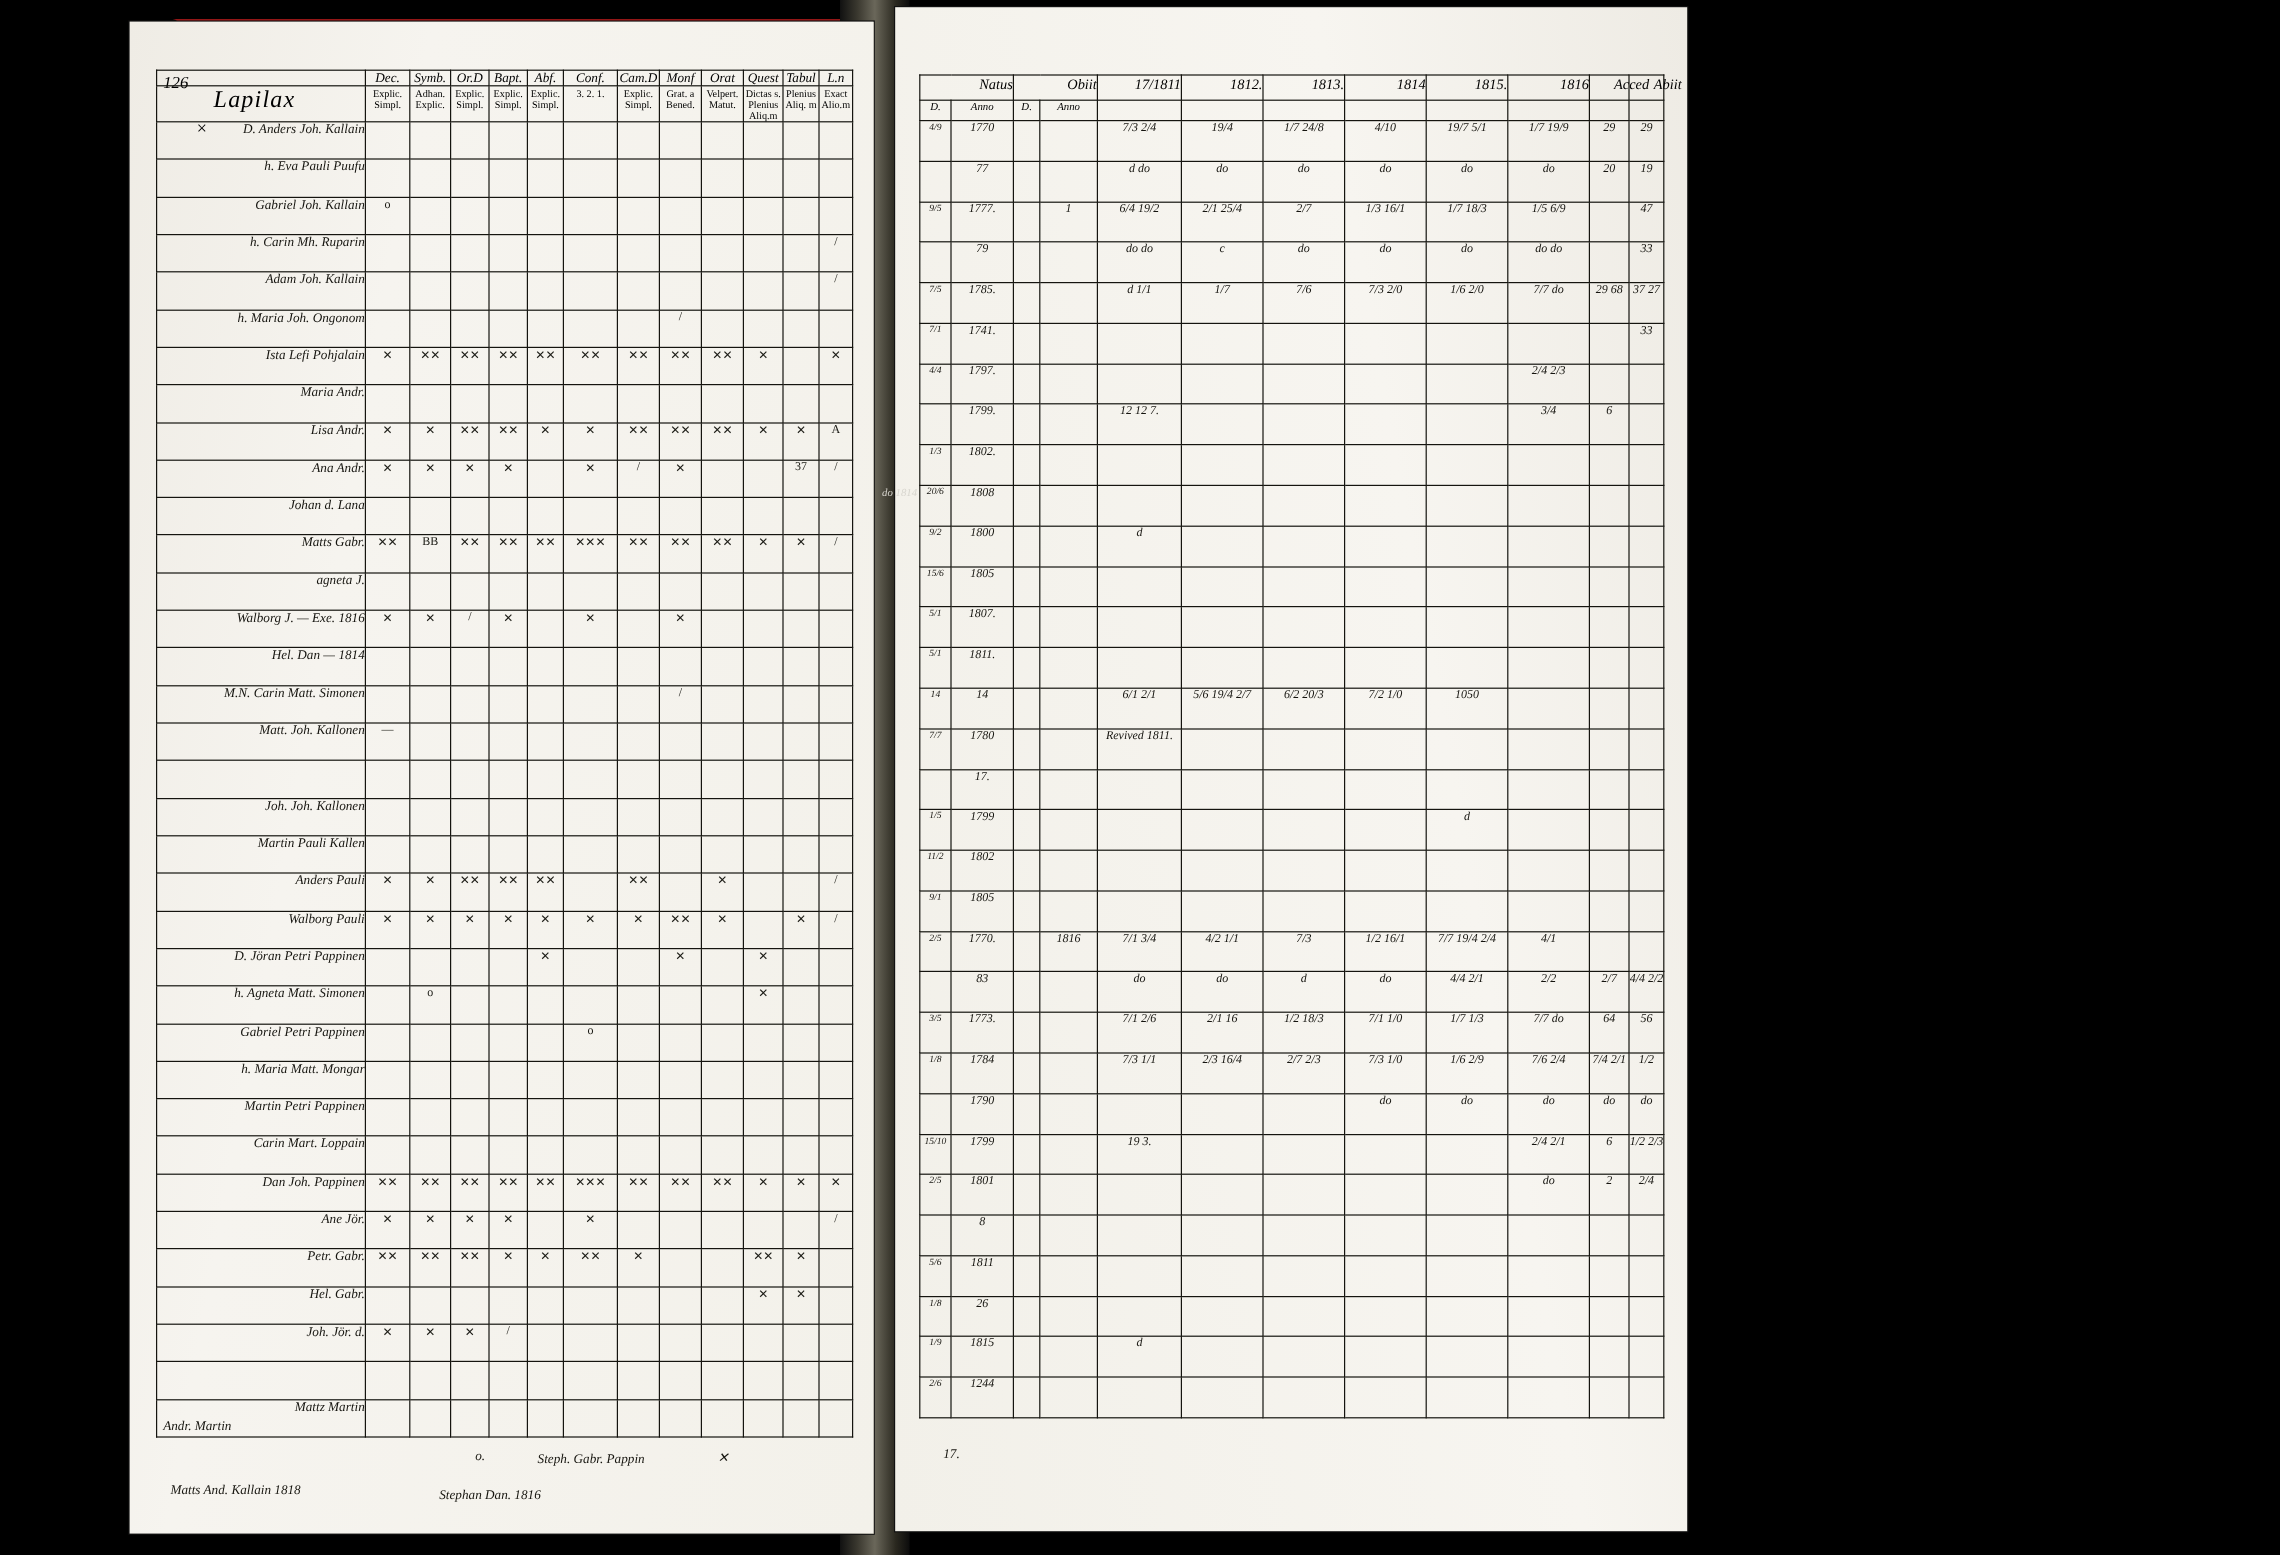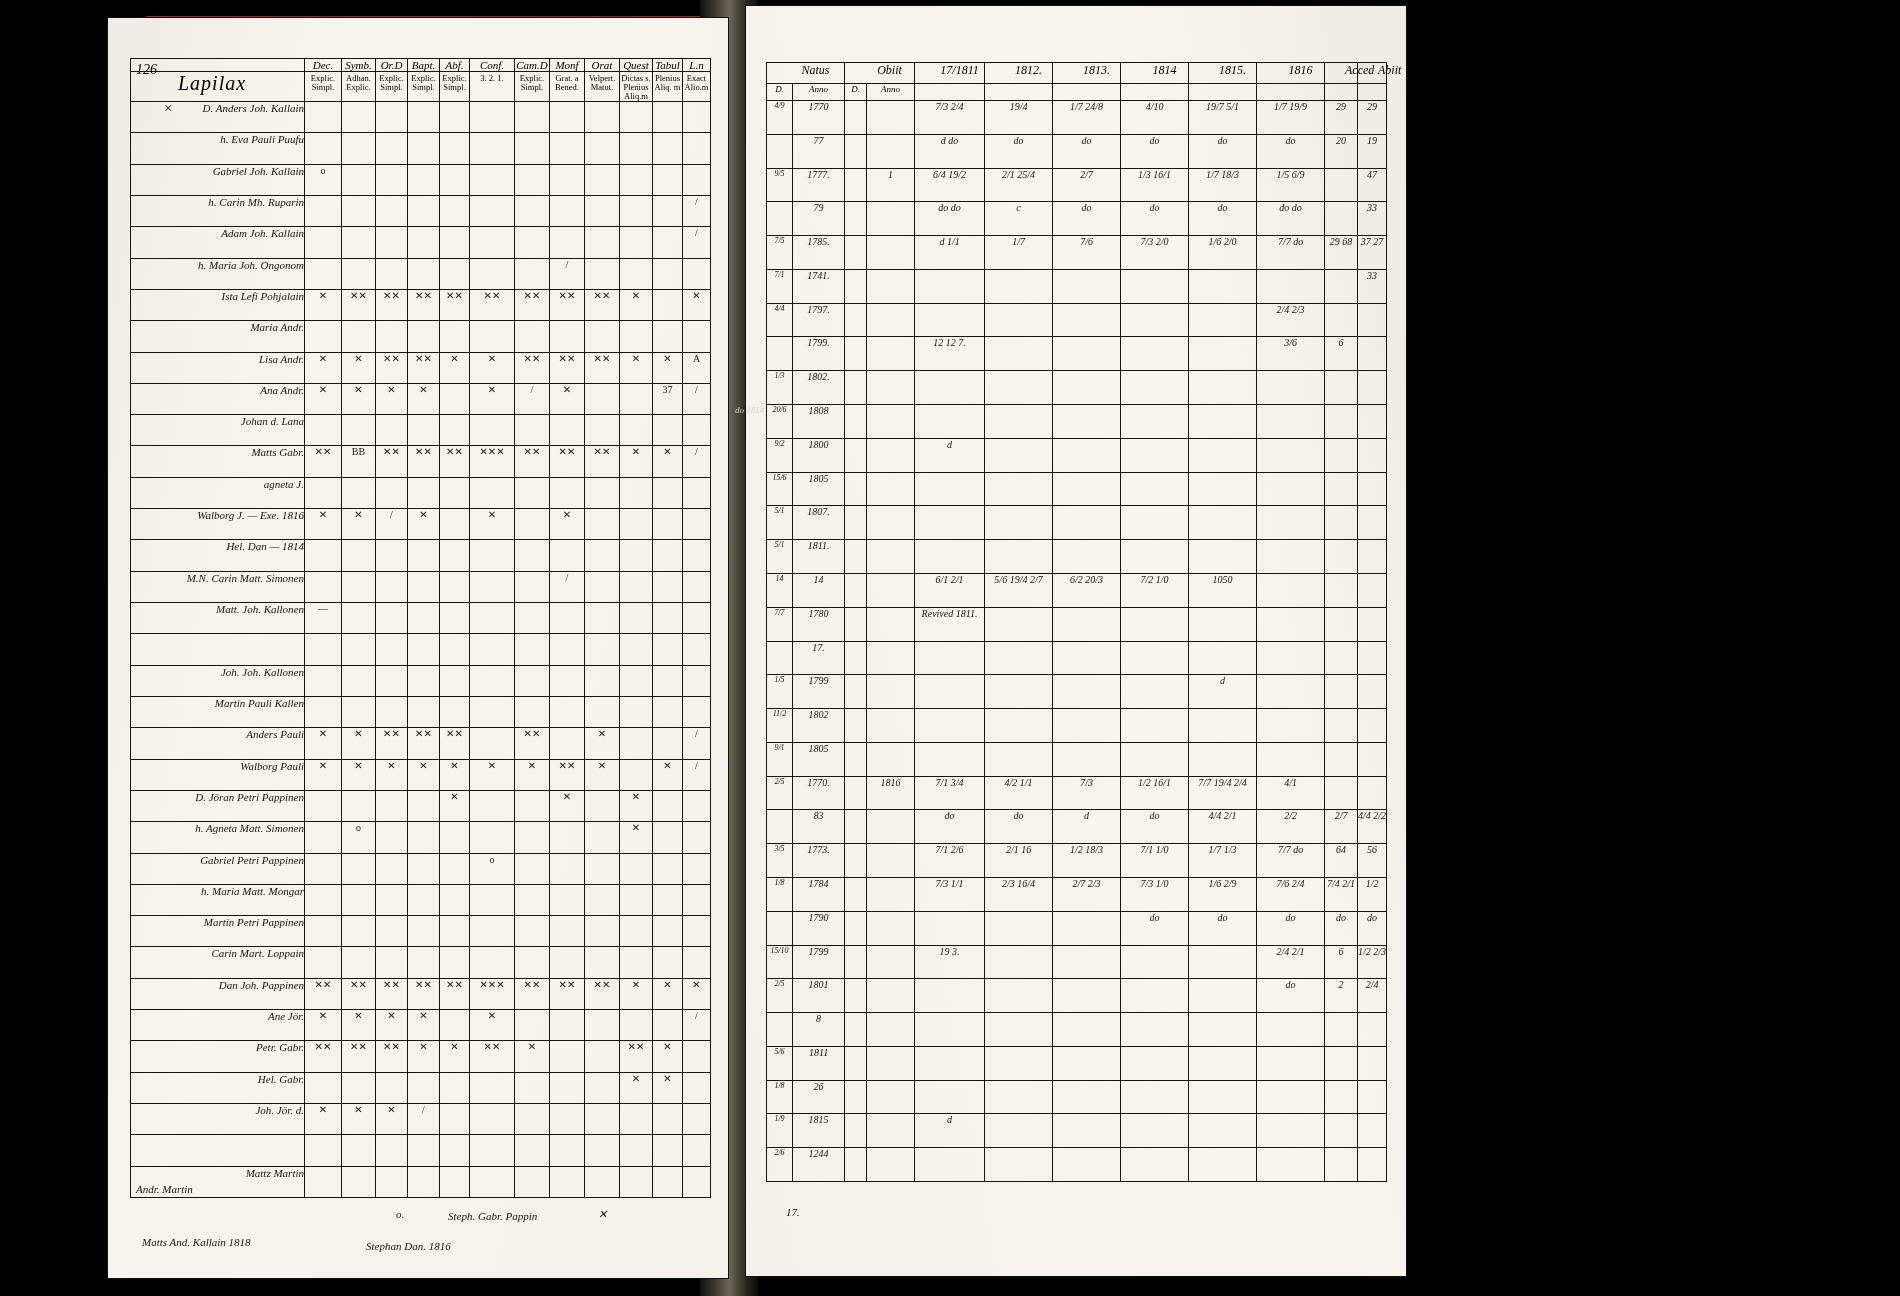--- a/index.html
+++ b/index.html
@@ -39,21 +39,21 @@
   .mk{text-align:center;font-size:10px;color:#1a1a14;font-family:"Liberation Serif",serif;}
 
   
   #left-pageno{position:absolute;left:28px;top:44px;font-size:14px;font-style:italic;}
   #left-title{position:absolute;left:70px;top:54px;font-size:20px;font-style:italic;
      font-family:"Liberation Serif",serif;letter-spacing:1px;}
   #left-cross{position:absolute;left:56px;top:82px;font-size:15px;}
 
   
   #right-table{position:absolute;left:20px;top:56px;width:620px;height:1120px;font-size:9px;}
-  .rhdr{height:20px;text-align:center;font-size:12px;font-style:italic;padding-left:20px;}
+  .rhdr{height:20px;text-align:right;font-size:12px;font-style:italic;padding-left:20px;}
   .rhdr2{height:16px;text-align:center;font-size:9px;font-style:italic;}
   .rcell{height:25.6px;text-align:center;font-size:10px;font-style:italic;color:#15140f;
      white-space:nowrap;overflow:hidden;}
   .dcell{font-size:8px;}
 
   
   .foot{position:absolute;font-style:italic;font-size:11px;color:#16150f;white-space:nowrap;}
 
   .margin-note{position:absolute;font-style:italic;font-size:9px;color:#1a1a14;white-space:nowrap;}
 </style>
@@ -810,21 +810,21 @@
           <tr>
             <td class="rcell dcell"></td>
             <td class="rcell">1799.</td>
             <td class="rcell dcell"></td>
             <td class="rcell"></td>
             <td class="rcell">12  12 7.</td>
             <td class="rcell"></td>
             <td class="rcell"></td>
             <td class="rcell"></td>
             <td class="rcell"></td>
-            <td class="rcell">3/6</td>
+            <td class="rcell">3/4</td>
             <td class="rcell">6</td>
             <td class="rcell"></td>
           </tr>
           <tr>
             <td class="rcell dcell">1/3</td>
             <td class="rcell">1802.</td>
             <td class="rcell dcell"></td>
             <td class="rcell"></td>
             <td class="rcell"></td>
             <td class="rcell"></td>

